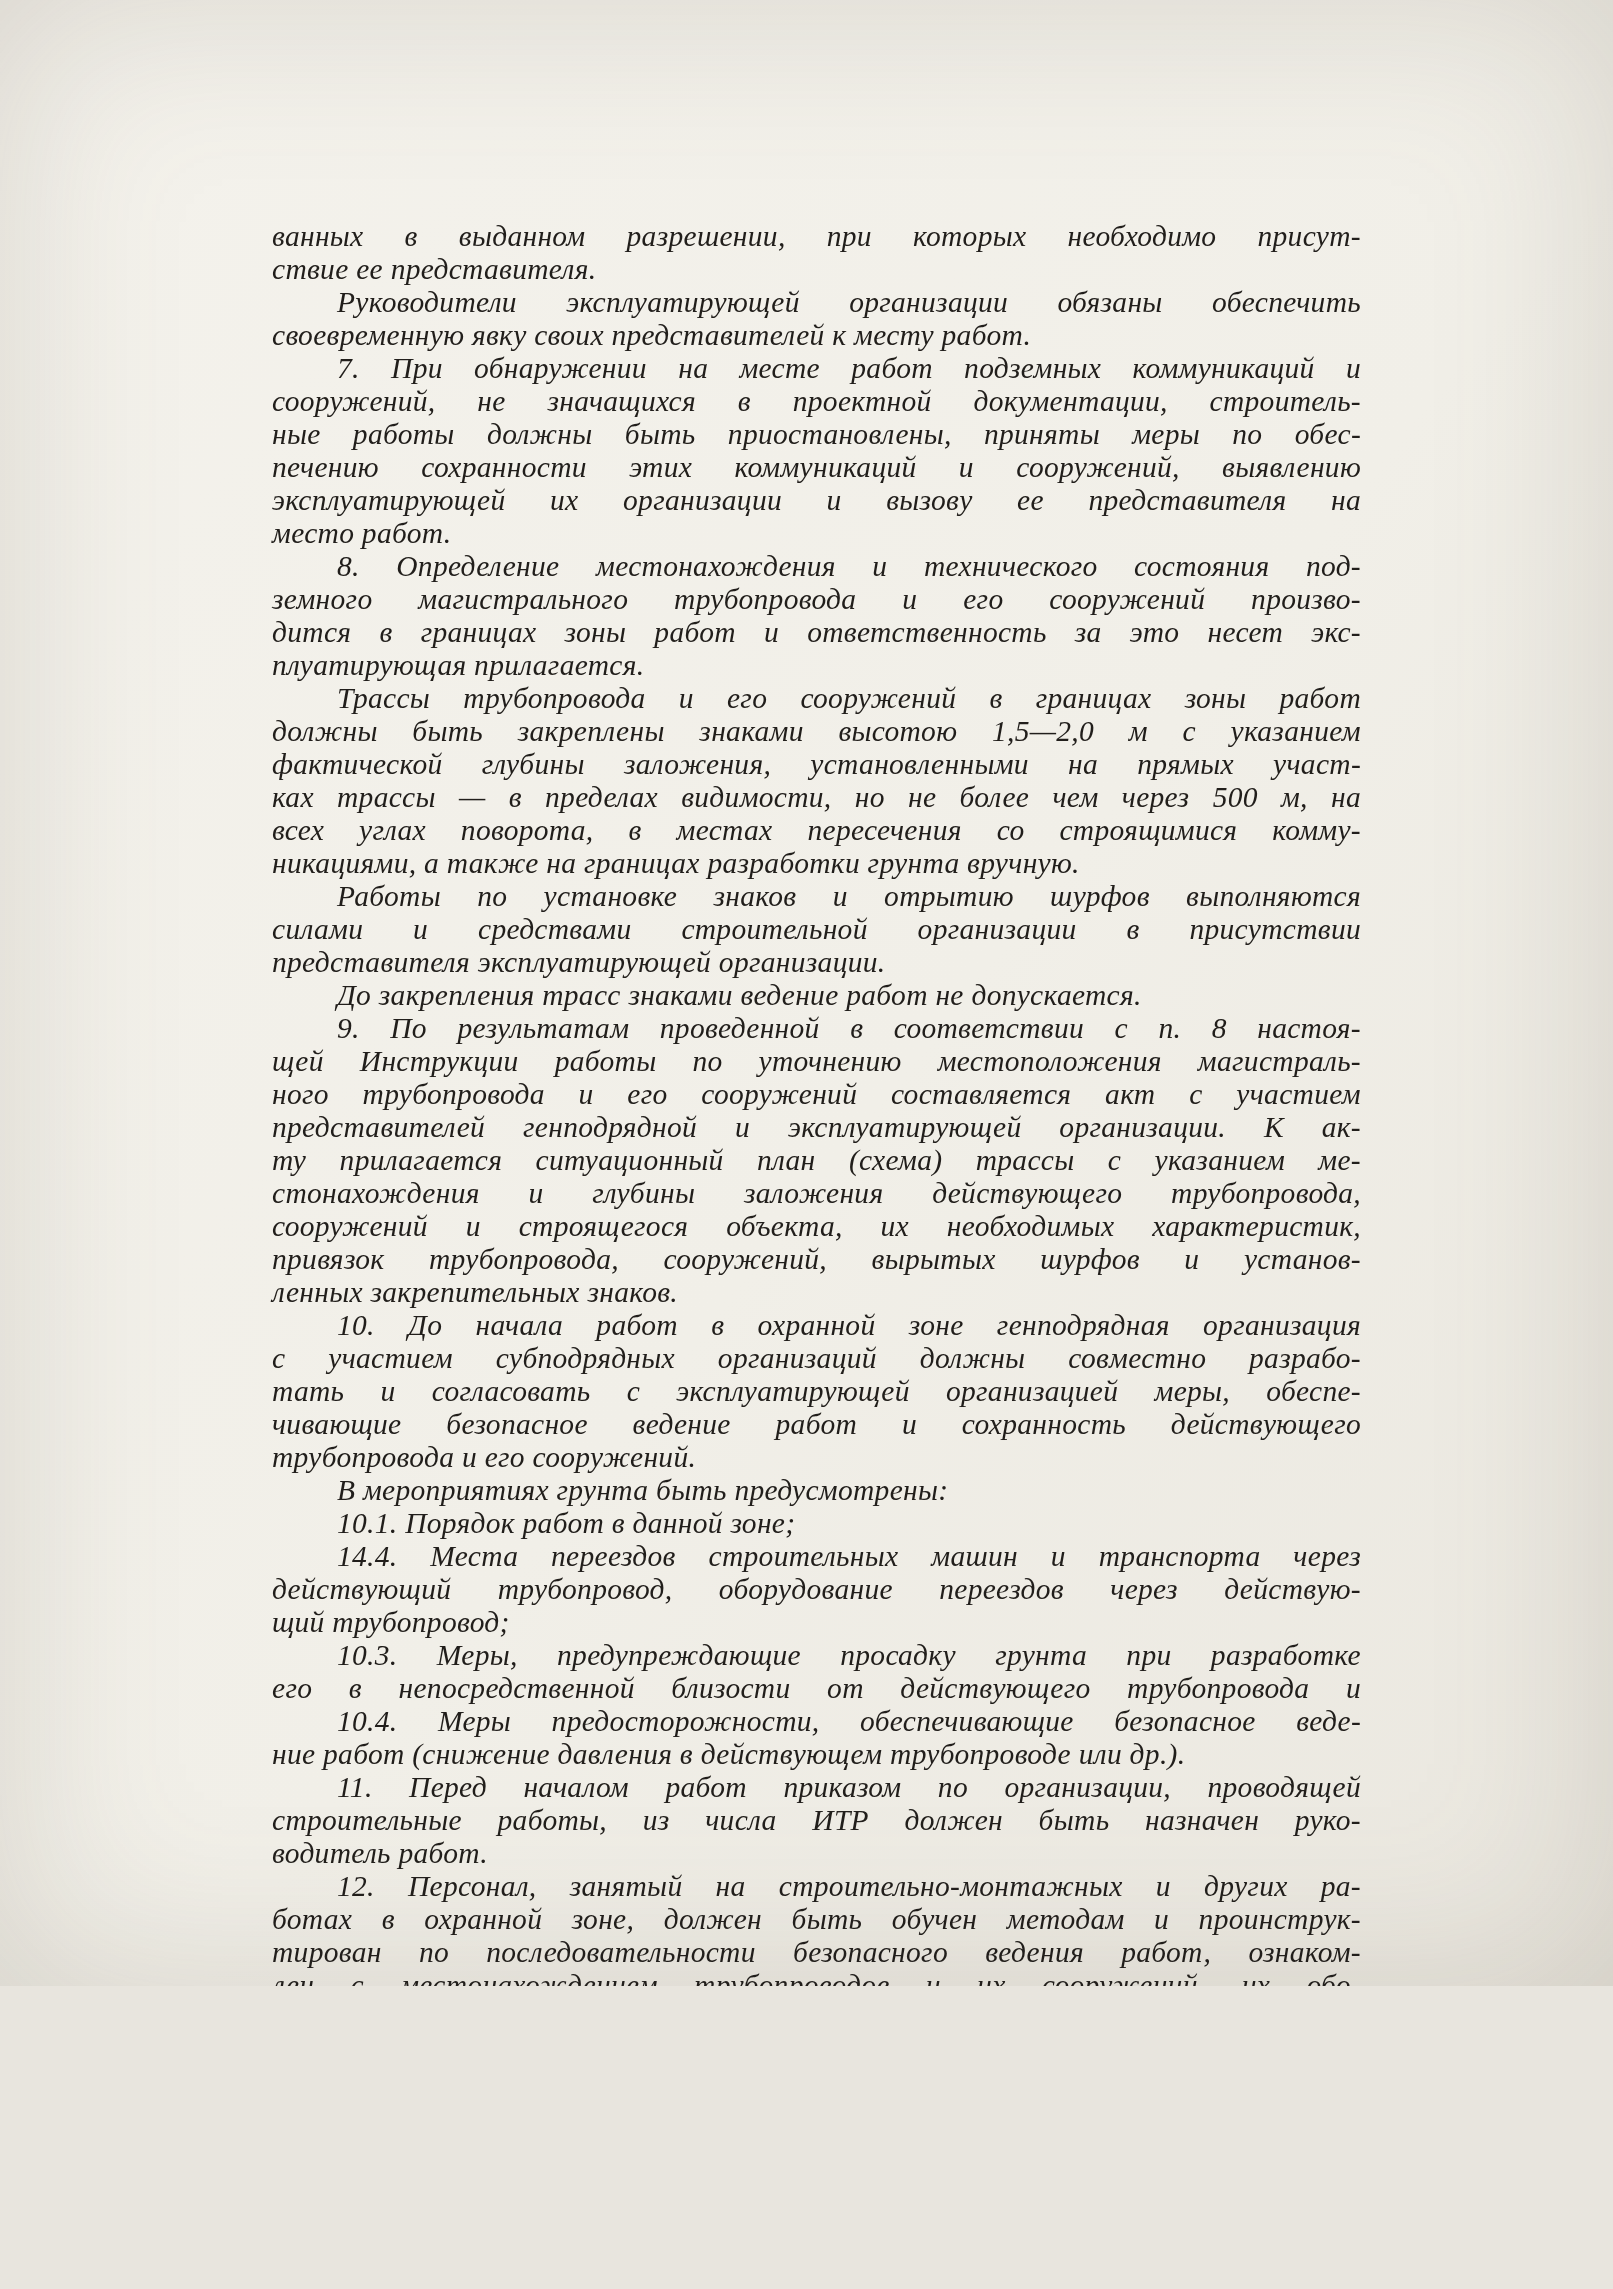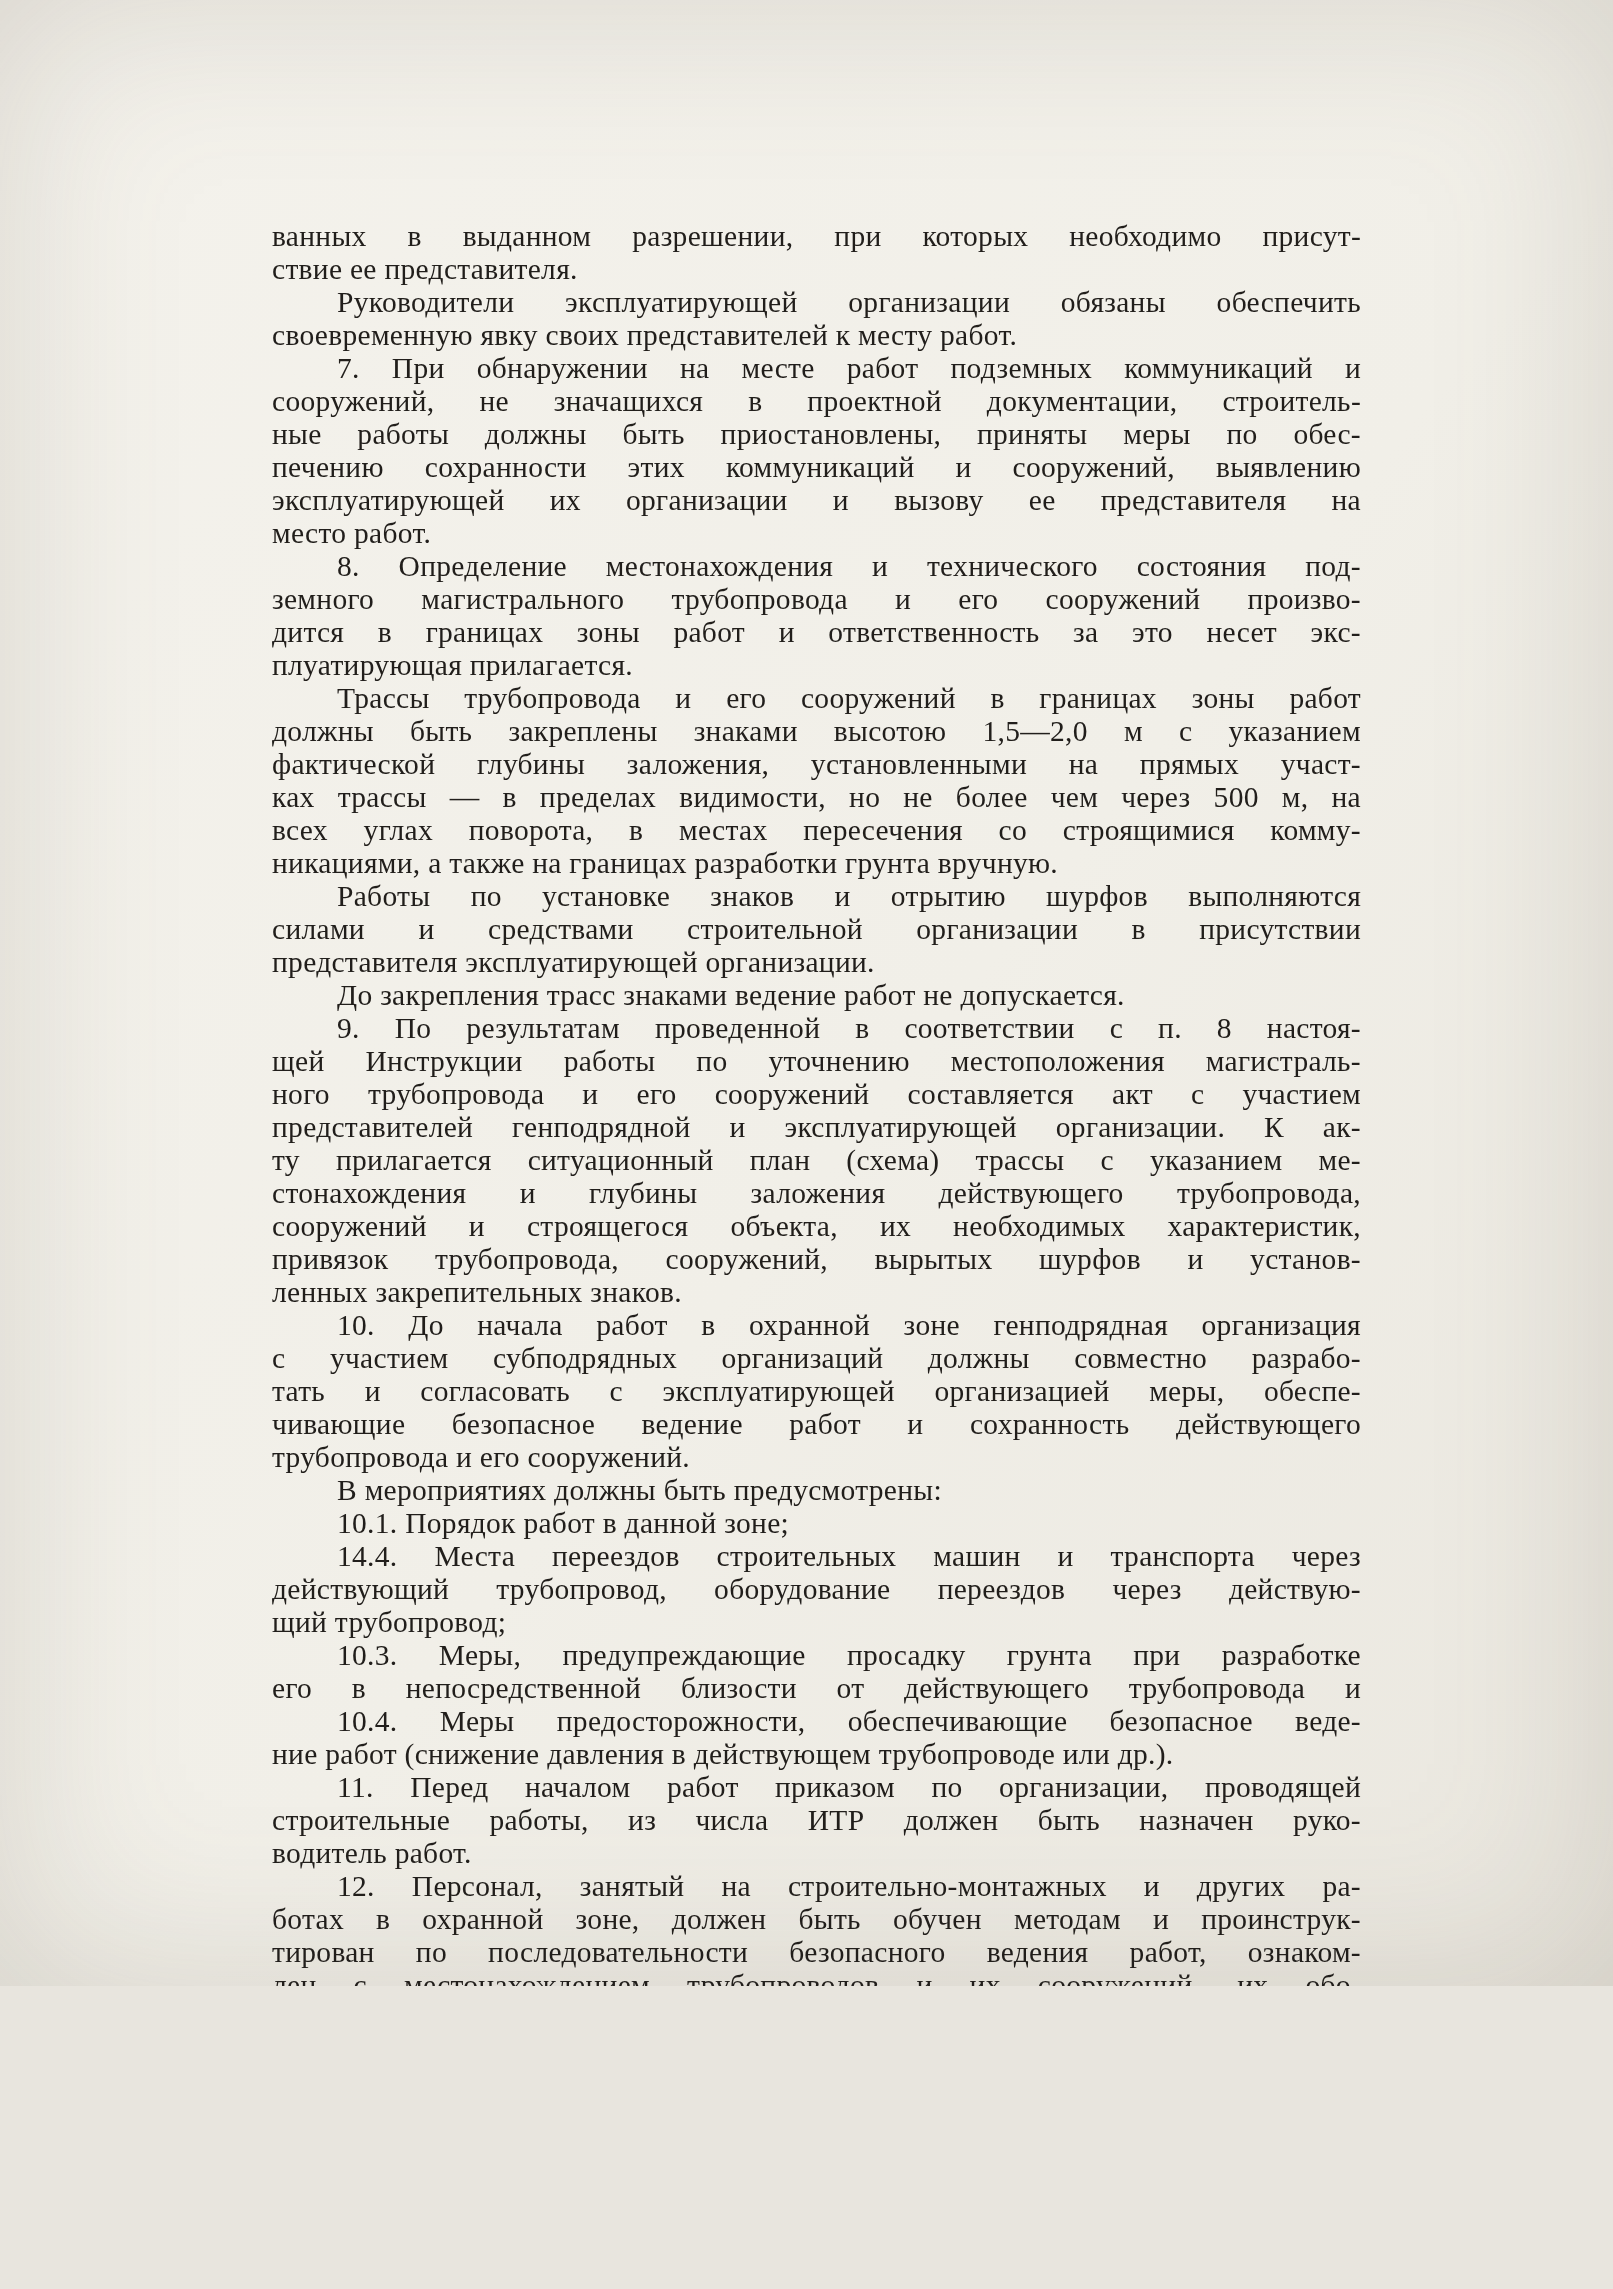--- a/index.html
+++ b/index.html
@@ -9,20 +9,21 @@
   }
   .page {
     position: relative;
     width: 1613px;
     height: 1986px;
     background: linear-gradient(128deg, #f4f2ec 0%, #f1efe8 55%, #eae7df 100%);
     box-shadow: inset 0 0 185px rgba(110, 100, 85, 0.20);
     font-family: "Liberation Serif", "DejaVu Serif", serif;
     color: #211e1b;
     overflow: hidden;
+    font-style: italic;
   }
   .text-block {
     position: absolute;
     left: 272px;
     top: 220px;
     width: 1089px;
   }
   .line {
     font-size: 29.5px;
     line-height: 33px;
@@ -84,21 +85,21 @@
       <div class="line">ту прилагается ситуационный план (схема) трассы с указанием ме-</div>
       <div class="line">стонахождения и глубины заложения действующего трубопровода,</div>
       <div class="line">сооружений и строящегося объекта, их необходимых характеристик,</div>
       <div class="line">привязок трубопровода, сооружений, вырытых шурфов и установ-</div>
       <div class="line last">ленных закрепительных знаков.</div>
       <div class="line indent">10. До начала работ в охранной зоне генподрядная организация</div>
       <div class="line">с участием субподрядных организаций должны совместно разрабо-</div>
       <div class="line">тать и согласовать с эксплуатирующей организацией меры, обеспе-</div>
       <div class="line">чивающие безопасное ведение работ и сохранность действующего</div>
       <div class="line last">трубопровода и его сооружений.</div>
-      <div class="line indent last">В мероприятиях должны быть предусмотрены:</div>
+      <div class="line indent last">В мероприятиях грунта быть предусмотрены:</div>
       <div class="line indent last">10.1. Порядок работ в данной зоне;</div>
       <div class="line indent">14.4. Места переездов строительных машин и транспорта через</div>
       <div class="line">действующий трубопровод, оборудование переездов через действую-</div>
       <div class="line last">щий трубопровод;</div>
       <div class="line indent">10.3. Меры, предупреждающие просадку грунта при разработке</div>
       <div class="line">его в непосредственной близости от действующего трубопровода и</div>
       <div class="line indent">10.4. Меры предосторожности, обеспечивающие безопасное веде-</div>
       <div class="line last">ние работ (снижение давления в действующем трубопроводе или др.).</div>
       <div class="line indent">11. Перед началом работ приказом по организации, проводящей</div>
       <div class="line">строительные работы, из числа ИТР должен быть назначен руко-</div>

